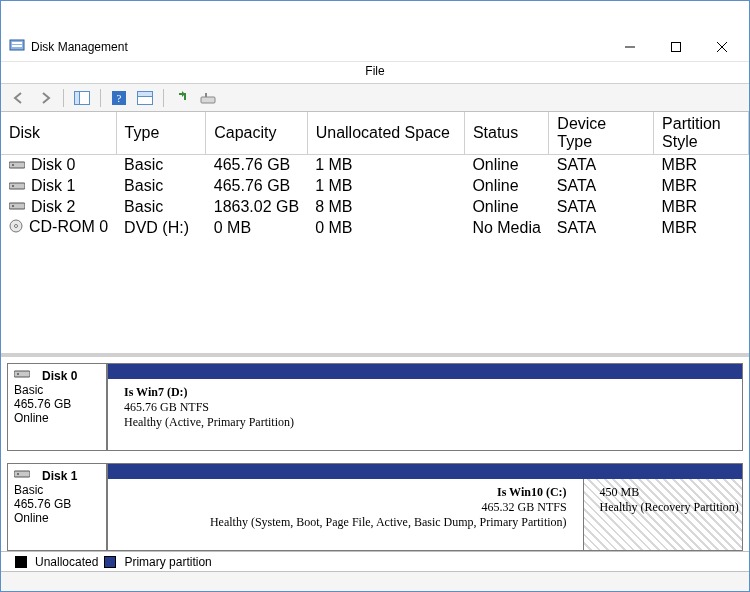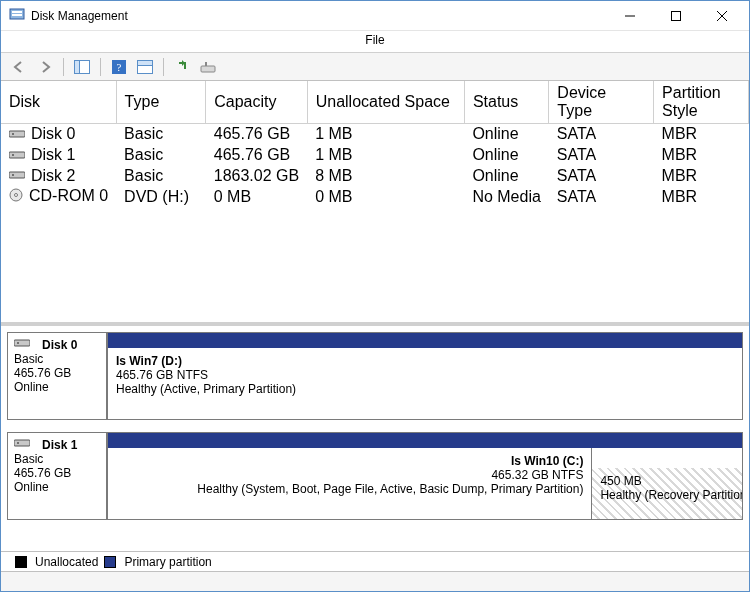--- a/index.html
+++ b/index.html
@@ -1,17 +1,17 @@
 <!DOCTYPE html>
 <html><head>
 <meta charset="utf-8">
 <style>
   * { box-sizing: border-box; margin: 0; padding: 0; }
   body { font-family: "Segoe UI", Tahoma, sans-serif; font-size: 12px; color: #000; background: #fff; width: 750px; height: 592px; overflow: hidden; border: 1px solid #5a8fc8; display: flex; flex-direction: column; }
-  .titlebar { height: 30px; background: #fff; display: flex; align-items: center; padding: 0 4px; border-bottom: 1px solid #e5e5e5; }
+  .titlebar { height: 30px; background: #fff; display: flex; align-items: center; padding: 0 4px; border-bottom: 1px solid #e5e5e5; margin-top: 31px; }
   .titlebar .title { flex: 1; display: flex; align-items: center; gap: 6px; padding-left: 4px; }
   .titlebar .winbtns { display: flex; }
   .titlebar .winbtn { width: 46px; height: 30px; display: flex; align-items: center; justify-content: center; cursor: default; }
   .winbtn svg { width: 10px; height: 10px; }
   .menubar { height: 22px; background: #fff; display: flex; align-items: center; padding: 0 6px; gap: 0; border-bottom: 1px solid #d0d0d0; flex-direction: column; }
   .menubar .menuitem { padding: 2px 10px; cursor: default; }
   .toolbar { height: 28px; background: #f5f5f5; border-bottom: 1px solid #c0c0c0; display: flex; align-items: center; padding: 0 6px; gap: 2px; }
   .toolbtn { width: 24px; height: 22px; display: flex; align-items: center; justify-content: center; border-radius: 2px; cursor: default; }
   .toolsep { width: 1px; height: 18px; background: #c0c0c0; margin: 0 4px; }
   .list-pane { flex: 0 0 245px; overflow: auto; border-bottom: 4px solid #d0d0d0; }
@@ -20,21 +20,21 @@
   table.disklist th:first-child { border-left: none; }
   table.disklist td { padding: 1px 8px; white-space: nowrap; }
   .disk-icon { display: inline-block; vertical-align: middle; margin-right: 6px; }
   .graphic-pane { flex: 1; overflow-y: scroll; background: #fff; position: relative; padding: 6px 6px 0 6px; }
   .disk-row { display: flex; margin-bottom: 12px; }
   .disk-header { width: 100px; border: 1px solid #7a7a7a; background: #fff; padding: 4px 6px; }
   .disk-header .dn { font-weight: bold; display: flex; align-items: center; gap: 6px; }
   .partition-strip { flex: 1; display: flex; flex-direction: column; }
   .strip-bar { height: 16px; background: #263b8b; border: 1px solid #7a7a7a; border-bottom: none; }
   .partitions { flex: 1; display: flex; border: 1px solid #7a7a7a; border-top: none; min-height: 72px; }
-  .partition { padding: 6px 8px; border-right: 1px solid #7a7a7a; overflow: hidden; white-space: nowrap; }
+  .partition { padding: 6px 16px; border-right: 1px solid #7a7a7a; overflow: hidden; white-space: nowrap; font-family: Liberation Serif, serif; }
   .partition:last-child { border-right: none; }
   .partition .pn { font-weight: bold; }
   .hatched {
     background-image: repeating-linear-gradient(45deg, #fff 0, #fff 4px, #d8d8d8 4px, #d8d8d8 6px);
   }
   .legend { height: 20px; border-top: 1px solid #c0c0c0; display: flex; align-items: center; padding: 0 14px; gap: 6px; font-size: 12px; }
   .legend .swatch { width: 12px; height: 12px; display: inline-block; margin-right: 2px; border: 1px solid #000; }
   .sw-unalloc { background: #000; }
   .sw-primary { background: #263b8b; }
   .statusbar { height: 20px; border-top: 1px solid #c0c0c0; background: #f5f5f5; }
@@ -241,21 +241,21 @@
         <div>Online</div>
       </div>
       <div class="partition-strip">
         <div class="strip-bar"></div>
         <div class="partitions">
           <div class="partition" style="flex: 7 1 0%; text-align: right;">
             <div class="pn">Is Win10  (C:)</div>
             <div>465.32 GB NTFS</div>
             <div>Healthy (System, Boot, Page File, Active, Basic Dump, Primary Partition)</div>
           </div>
-          <div class="partition hatched" style="flex: 2 1 0%; margin-top: 20px;">
+          <div class="partition hatched" style="flex: 2 1 0%;">
             <div>450 MB</div>
             <div>Healthy (Recovery Partition)</div>
           </div>
         </div>
       </div>
     </div>
   </div>
 
 <div class="legend">
   <span class="swatch sw-unalloc"></span>

